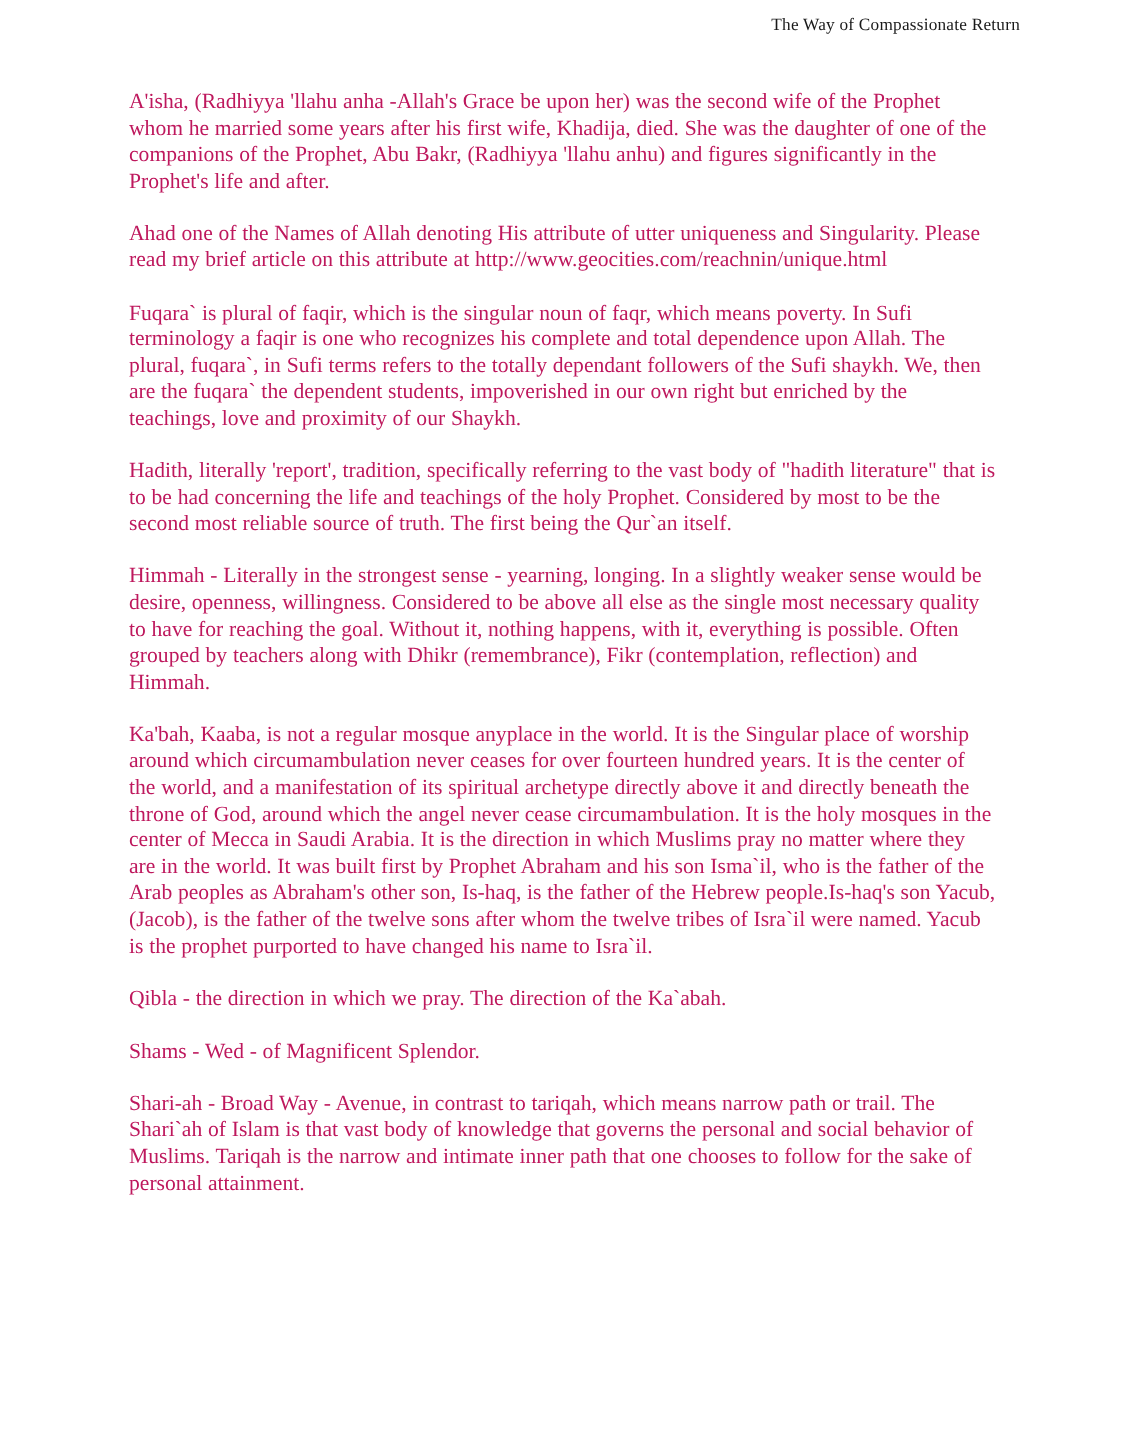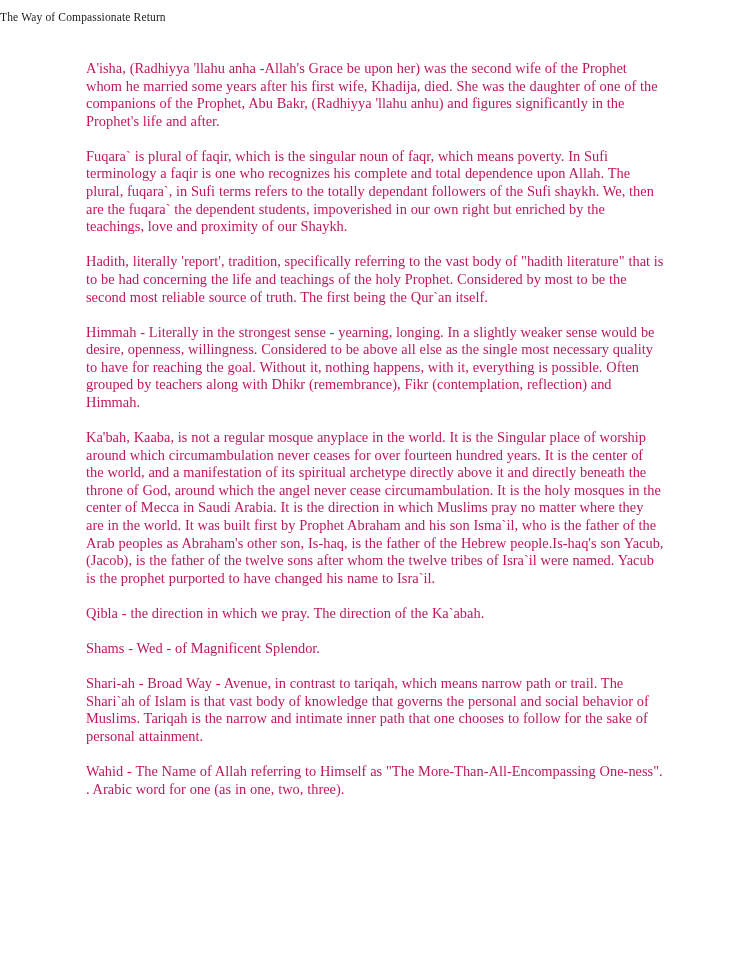--- a/index.html
+++ b/index.html
@@ -15,21 +15,21 @@
     overflow: hidden;
     font-family: "Liberation Serif", "DejaVu Serif", serif;
     color: #000000;
     -webkit-font-smoothing: antialiased;
   }
   .running-header {
     position: absolute;
     top: 10px;
     left: 0;
     width: 680px;
-    text-align: left;
+    text-align: right;
     font-size: 11.5px;
     line-height: 14px;
     color: #1a1a1a;
     letter-spacing: 0.15px;
   }
   .body-block {
     position: absolute;
     top: 60px;
     left: 86px;
     width: 578px;
@@ -75,24 +75,24 @@
 </style>
 </head>
 <body>
 
 <div class="page">
 
   <div class="running-header">The Way of Compassionate Return</div>
 
   <div class="body-block">
     <p class="para">A'isha, (Radhiyya 'llahu anha -Allah's Grace be upon her) was the second wife of the Prophet whom he married some years after his first wife, Khadija, died. She was the daughter of one of the companions of the Prophet, Abu Bakr, (Radhiyya 'llahu anhu) and figures significantly in the Prophet's life and after.</p>
+    <p class="para">Ahad one of the Names of Allah denoting His attribute of utter uniqueness and Singularity. Please read my brief article on this attribute at http://www.geocities.com/reachnin/unique.html</p>
     <p class="para">Fuqara` is plural of faqir, which is the singular noun of faqr, which means poverty. In Sufi terminology a faqir is one who recognizes his complete and total dependence upon Allah. The plural, fuqara`, in Sufi terms refers to the totally dependant followers of the Sufi shaykh. We, then are the fuqara` the dependent students, impoverished in our own right but enriched by the teachings, love and proximity of our Shaykh.</p>
     <p class="para">Hadith, literally 'report', tradition, specifically referring to the vast body of "hadith literature" that is to be had concerning the life and teachings of the holy Prophet. Considered by most to be the second most reliable source of truth. The first being the Qur`an itself.</p>
     <p class="para">Himmah - Literally in the strongest sense - yearning, longing. In a slightly weaker sense would be desire, openness, willingness. Considered to be above all else as the single most necessary quality to have for reaching the goal. Without it, nothing happens, with it, everything is possible. Often grouped by teachers along with Dhikr (remembrance), Fikr (contemplation, reflection) and Himmah.</p>
     <p class="para">Ka'bah, Kaaba, is not a regular mosque anyplace in the world. It is the Singular place of worship around which circumambulation never ceases for over fourteen hundred years. It is the center of the world, and a manifestation of its spiritual archetype directly above it and directly beneath the throne of God, around which the angel never cease circumambulation. It is the holy mosques in the center of Mecca in Saudi Arabia. It is the direction in which Muslims pray no matter where they are in the world. It was built first by Prophet Abraham and his son Isma`il, who is the father of the Arab peoples as Abraham's other son, Is-haq, is the father of the Hebrew people.Is-haq's son Yacub, (Jacob), is the father of the twelve sons after whom the twelve tribes of Isra`il were named. Yacub is the prophet purported to have changed his name to Isra`il.</p>
     <p class="para">Qibla - the direction in which we pray. The direction of the Ka`abah.</p>
     <p class="para">Shams - Wed - of Magnificent Splendor.</p>
     <p class="para">Shari-ah - Broad Way - Avenue, in contrast to tariqah, which means narrow path or trail. The Shari`ah of Islam is that vast body of knowledge that governs the personal and social behavior of Muslims. Tariqah is the narrow and intimate inner path that one chooses to follow for the sake of personal attainment.</p>
-    <p class="para">Wahid - The Name of Allah referring to Himself as "The More-Than-All-Encompassing One-ness". . Arabic word for one (as in one, two, three).</p>
   </div>
 
 
 </div>
 
 </body></html>

